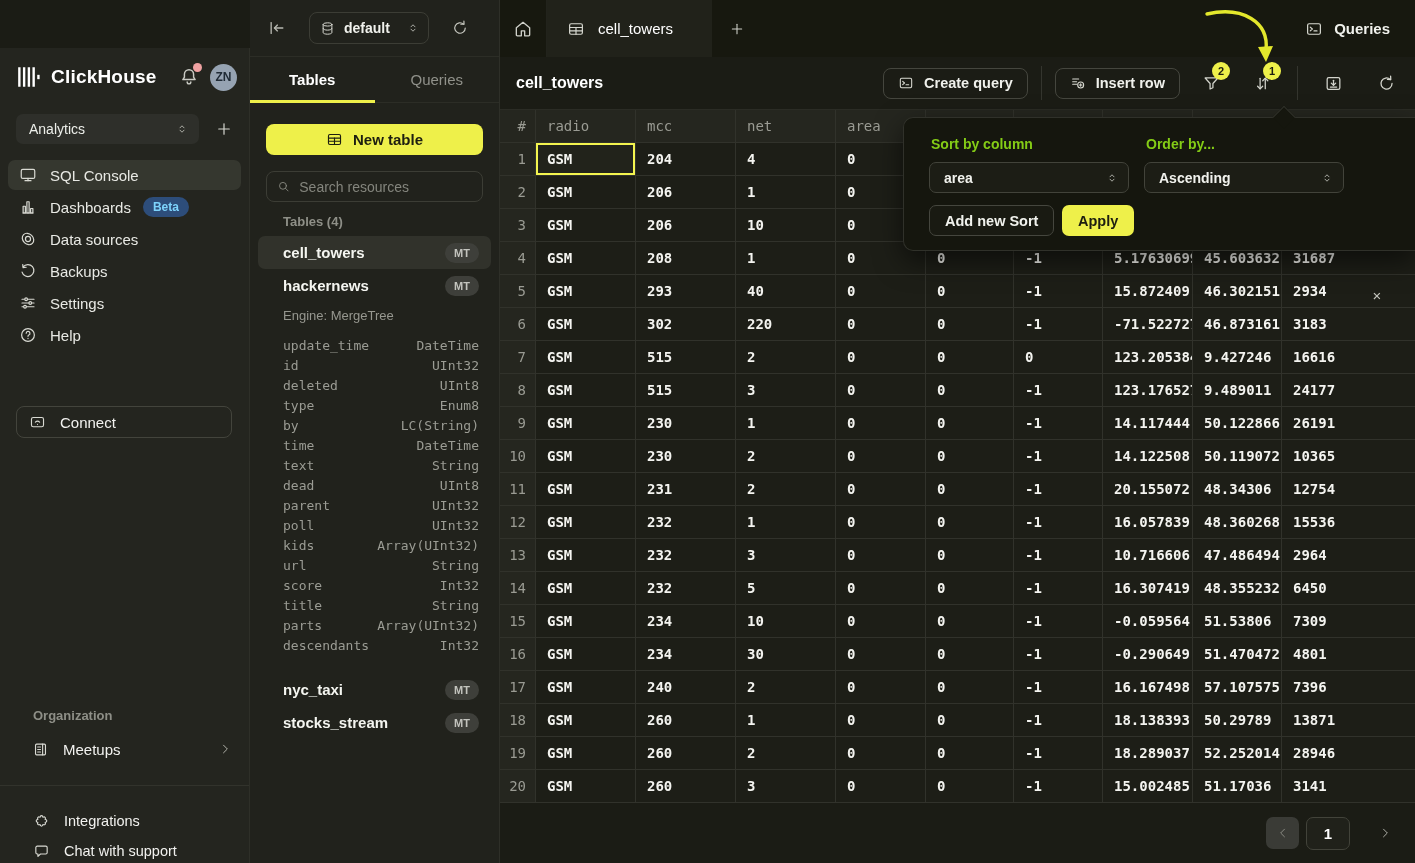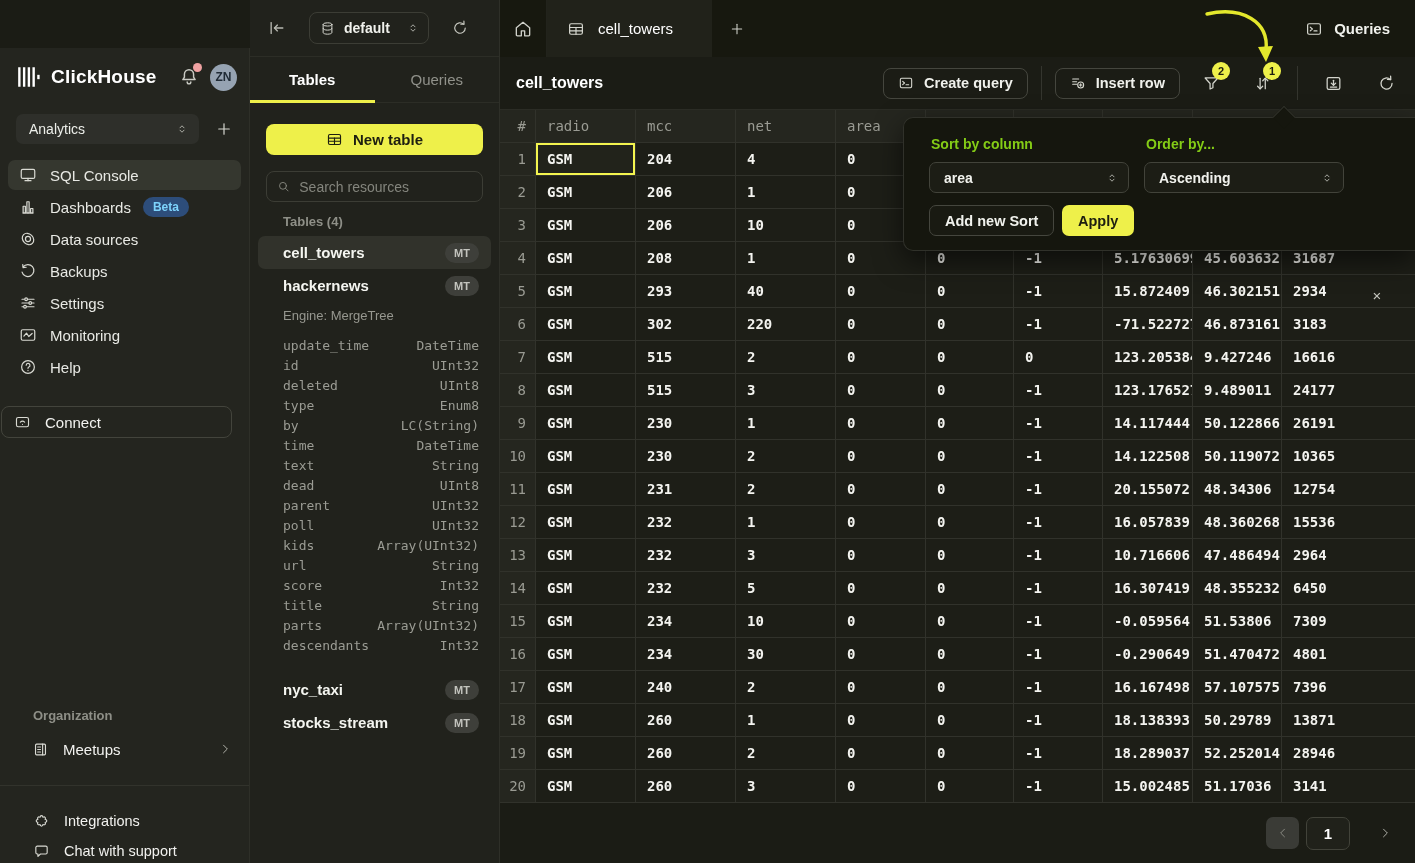--- a/index.html
+++ b/index.html
@@ -24,21 +24,21 @@
   .ws-row { position:absolute; left:16px; top:66px; right:12px; height:30px; display:flex; align-items:center; }
   .ws-select { width:183px; height:30px; background:#2e2f2a; border-radius:7px; display:flex; align-items:center; padding:0 10px 0 13px; cursor:pointer; }
   .ws-select span.lbl { flex:1; font-size:14px; color:#eceee9; }
   .ws-plus { margin-left:16px; width:18px; height:18px; color:#d6d7d0; }
   #nav { position:absolute; left:8px; right:8px; top:112px; }
   .nav-item { height:30px; margin-bottom:2px; border-radius:7px; display:flex; align-items:center; padding:0 10px 0 11px; cursor:pointer; color:#e8e9e4; }
   .nav-item.active { background:#35372f; }
   .nav-item .nico { width:18px; height:18px; margin-right:13px; color:#d9dad3; }
   .nav-item .nlabel { font-size:15px; }
   .nav-badge { margin-left:12px; background:#2d4d7a; color:#7dd3fc; font-size:12px; font-weight:bold; padding:3px 10px; border-radius:10px; }
-  #connect-btn { position:absolute; left:1px; right:17px; top:358px; height:32px; border:1px solid #43443c; border-radius:8px; display:flex; align-items:center; padding:0 12px; cursor:pointer; }
+  #connect-btn { position:absolute; left:16px; right:17px; top:358px; height:32px; border:1px solid #43443c; border-radius:8px; display:flex; align-items:center; padding:0 12px; cursor:pointer; }
   #connect-btn .nico { width:17px; height:17px; margin-right:14px; color:#d9dad3; }
   #connect-btn .nlabel { font-size:15px; }
   .org-label { position:absolute; left:33px; top:660px; font-size:13px; font-weight:bold; color:#8e8f87; }
   #meetups { position:absolute; left:16px; right:17px; top:686px; height:30px; display:flex; align-items:center; cursor:pointer; }
   #meetups .nico { width:17px; height:17px; margin-left:16px; margin-right:14px; color:#d9dad3; }
   #meetups .nlabel { flex:1; font-size:15px; }
   #meetups .chev { width:14px; height:14px; color:#b9bab2; }
   .side-divider { position:absolute; left:0; right:0; top:737px; height:1px; background:#32332c; }
   #side-footer { position:absolute; left:33px; top:758px; right:10px; }
   .foot-item { height:30px; display:flex; align-items:center; cursor:pointer; }
@@ -228,29 +228,20 @@
             <circle cx="15" cy="12" r="1.8" fill="#24251f"></circle>
             <line x1="4" y1="17" x2="20" y2="17"></line>
             <circle cx="8" cy="17" r="1.8" fill="#24251f"></circle>
           </svg>
         </span>
         <span class="nlabel">Settings</span>
       </div>
       <div class="nav-item">
         <span class="nico" style="display: block;">
           <svg class="ic" viewBox="0 0 24 24" width="100%" height="100%">
-            <rect x="3" y="5" width="18" height="14" rx="2"></rect>
-            <polyline points="6.5,13.5 10,9.5 13,14 17.5,10"></polyline>
-          </svg>
-        </span>
-        <span class="nlabel">Monitoring</span>
-      </div>
-      <div class="nav-item">
-        <span class="nico" style="display: block;">
-          <svg class="ic" viewBox="0 0 24 24" width="100%" height="100%">
             <circle cx="12" cy="12" r="8.5"></circle>
             <path d="M9.6 9.6a2.5 2.5 0 1 1 3.5 2.4c-.8.4-1.1.9-1.1 1.7"></path>
             <line x1="12" y1="16.6" x2="12" y2="16.7"></line>
           </svg>
         </span>
         <span class="nlabel">Help</span>
       </div>
     </div>
 
   <div id="connect-btn">

